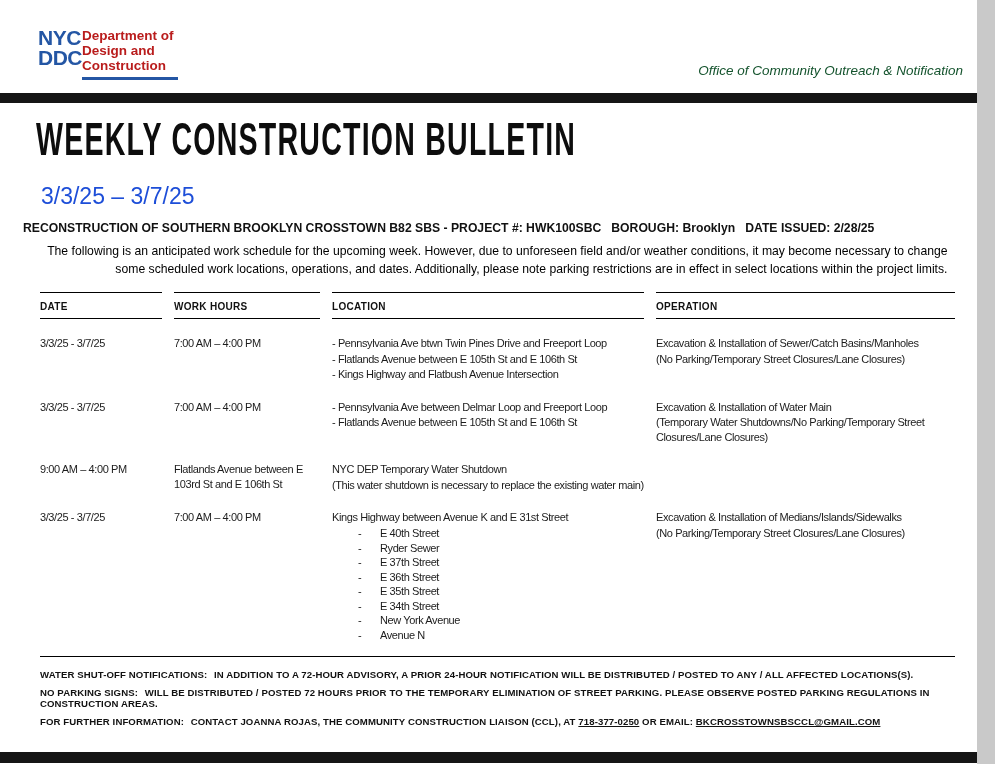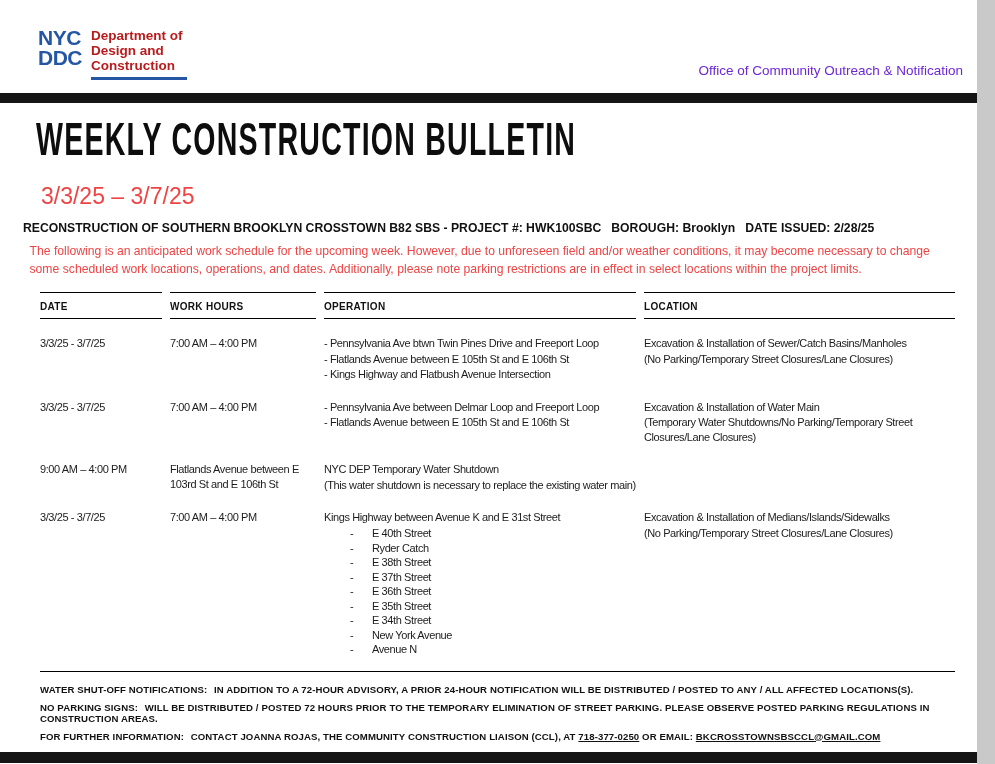--- a/index.html
+++ b/index.html
@@ -13,53 +13,54 @@
     position:relative;
     width:977px; height:764px;
     background:#ffffff;
     overflow:hidden;
   }
   
   .header {
     display:flex; justify-content:space-between; align-items:flex-end;
     padding:28px 14px 0 38px;
   }
-  .logo { display:flex; gap:9px; }
+  .logo { display:flex; }
   .logo-mark {
     font-weight:700; font-size:21px; line-height:0.95;
     color:#2456a4; letter-spacing:-0.5px;
   }
   .logo-dept {
     font-weight:700; font-size:13.5px; line-height:1.1;
     color:#b91c1c; padding-top:1px;
   }
   .logo-rule { width:96px; height:3px; background:#2456a4; margin-top:3px; }
-  .office-label { font-size:13.5px; color:#6d28d9; padding-bottom:2px; }
+  .office-label { font-size:13.5px; color:#14532d; padding-bottom:2px;font-style:italic; }
   .top-bar { height:10px; background:#151515; margin-top:13px; }
   
   .title {
     margin:9px 0 0 36px;
     font-size:46px; font-weight:800; letter-spacing:2px;
     white-space:nowrap;
     transform:scaleX(0.62); transform-origin:left top;
     color:#0d0d0d;
   }
-  .date-range { margin:17px 0 0 41px; font-size:23px; font-weight:400; color:#ef4444; }
+  .date-range { margin:17px 0 0 41px; font-size:23px; font-weight:400; color:#1d4ed8; }
   .project-line { margin:11px 23px 0; font-size:12.2px; font-weight:700; white-space:nowrap; }
   .project-line span { margin-right:10px; }
   .intro {
     margin:7px auto 12px; width:918px;
-    font-size:12.2px; line-height:1.55; text-align:left; color:#ef4444;
+    font-size:12.2px; line-height:1.55; text-align:right; color:#000000;
   }
   
   .sched { margin:13px 22px 0 40px; }
   .thead, .trow {
     display:grid;
     grid-template-columns:122px 146px 312px 1fr;
     column-gap:8px;
+    gap:12px;
   }
   .hcell {
     border-top:1.5px solid #000; border-bottom:1.5px solid #000;
     padding:8px 0 6px;
     font-size:10px; font-weight:700; letter-spacing:0.3px;
   }
   .trow { padding-top:17px; }
   .cell { font-size:11px; letter-spacing:-0.4px; line-height:1.32; color:#1c1c1c; }
   .loc-line, .op-line { margin-bottom:1px; }
   .sub-line { display:flex; padding-left:26px; }
@@ -105,22 +106,22 @@
   <div class="project-line">
     <span>RECONSTRUCTION OF SOUTHERN BROOKLYN CROSSTOWN B82 SBS - PROJECT #: HWK100SBC</span><span>BOROUGH: Brooklyn</span><span>DATE ISSUED: 2/28/25</span>
   </div>
 
   <p class="intro">The following is an anticipated work schedule for the upcoming week. However, due to unforeseen field and/or weather conditions, it may become necessary to change some scheduled work locations, operations, and dates. Additionally, please note parking restrictions are in effect in select locations within the project limits.</p>
 
   <div class="sched">
     <div class="thead">
       <div class="hcell">DATE</div>
       <div class="hcell">WORK HOURS</div>
+      <div class="hcell">LOCATION</div>
       <div class="hcell">OPERATION</div>
-      <div class="hcell">LOCATION</div>
     </div>
     <div>
         <div class="trow">
           <div class="cell c-date">3/3/25 - 3/7/25</div>
           <div class="cell c-hours">7:00 AM – 4:00 PM</div>
           <div class="cell c-loc">
             <div class="loc-line">- Pennsylvania Ave btwn Twin Pines Drive and Freeport Loop</div>
             <div class="loc-line">- Flatlands Avenue between E 105th St and E 106th St</div>
             <div class="loc-line">- Kings Highway and Flatbush Avenue Intersection</div>
           </div>
@@ -150,22 +151,21 @@
             <div class="op-line">NYC DEP Temporary Water Shutdown</div>
             <div class="op-line">(This water shutdown is necessary to replace the existing water main)</div>
           </div>
         </div>
         <div class="trow">
           <div class="cell c-date">3/3/25 - 3/7/25</div>
           <div class="cell c-hours">7:00 AM – 4:00 PM</div>
           <div class="cell c-loc">
             <div class="loc-line">Kings Highway between Avenue K and E 31st Street</div>
             <div class="sub-line">E 40th Street</div>
-            <div class="sub-line">Ryder Catch</div>
-            <div class="sub-line">E 38th Street</div>
+            <div class="sub-line">Ryder Sewer</div>
             <div class="sub-line">E 37th Street</div>
             <div class="sub-line">E 36th Street</div>
             <div class="sub-line">E 35th Street</div>
             <div class="sub-line">E 34th Street</div>
             <div class="sub-line">New York Avenue</div>
             <div class="sub-line">Avenue N</div>
           </div>
           <div class="cell c-op">
             <div class="op-line">Excavation &amp; Installation of Medians/Islands/Sidewalks</div>
             <div class="op-line">(No Parking/Temporary Street Closures/Lane Closures)</div>

